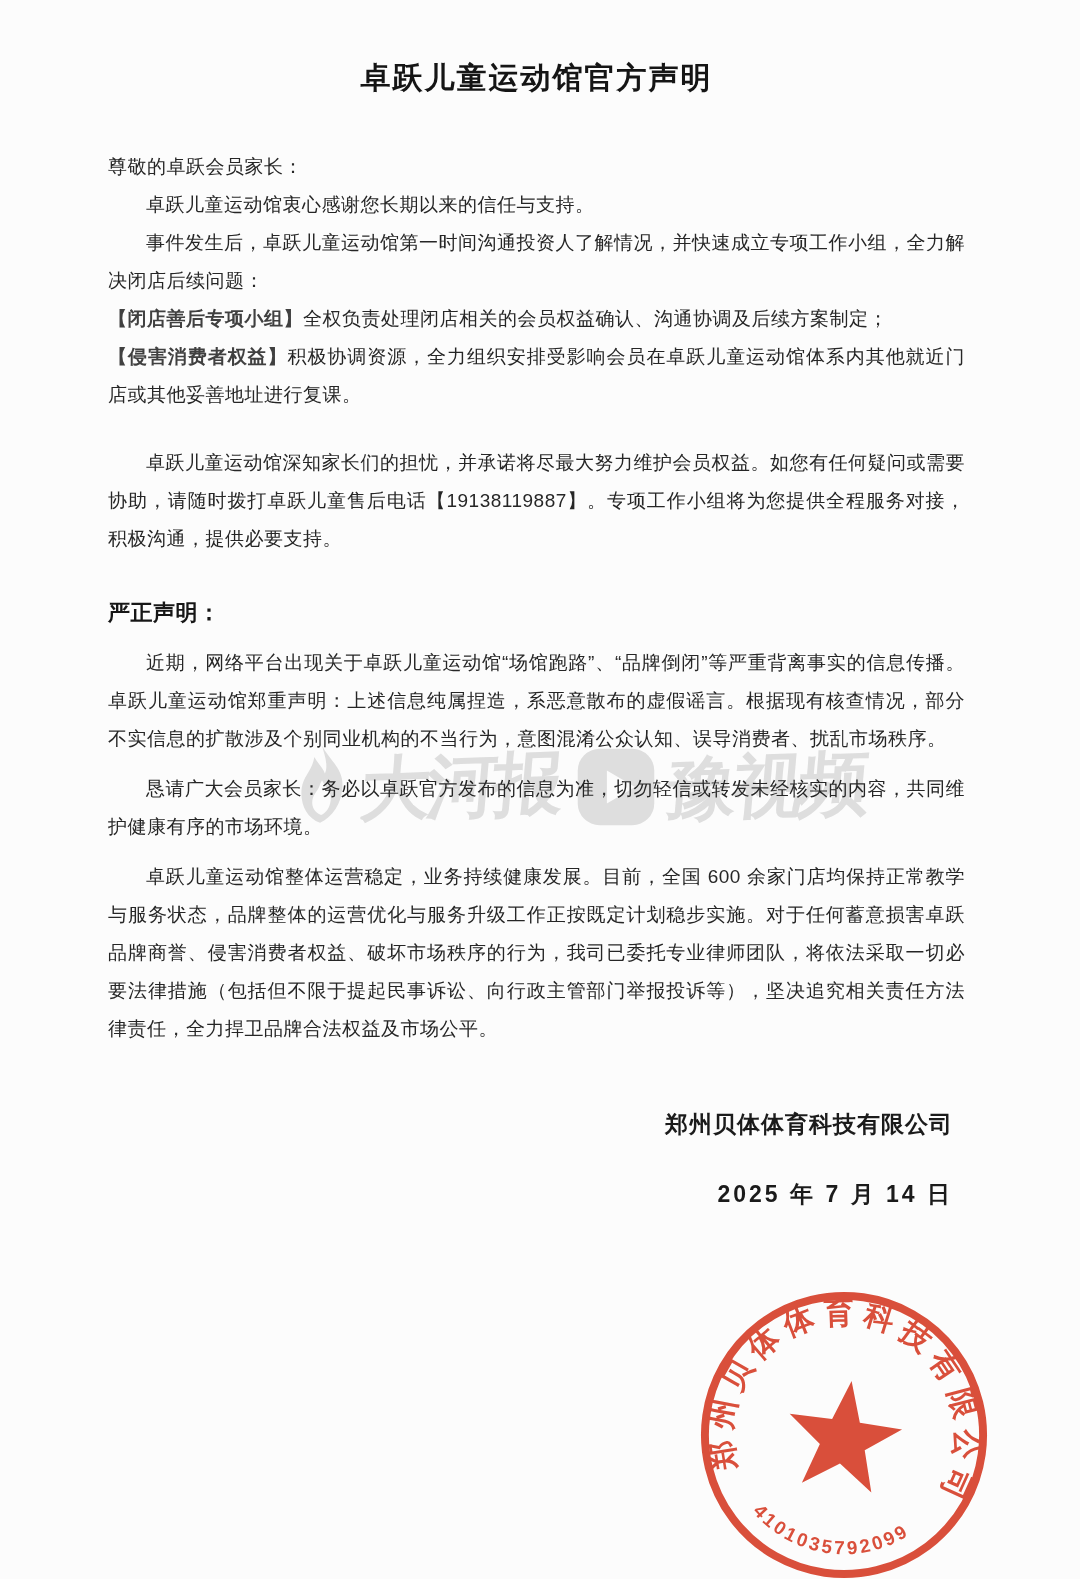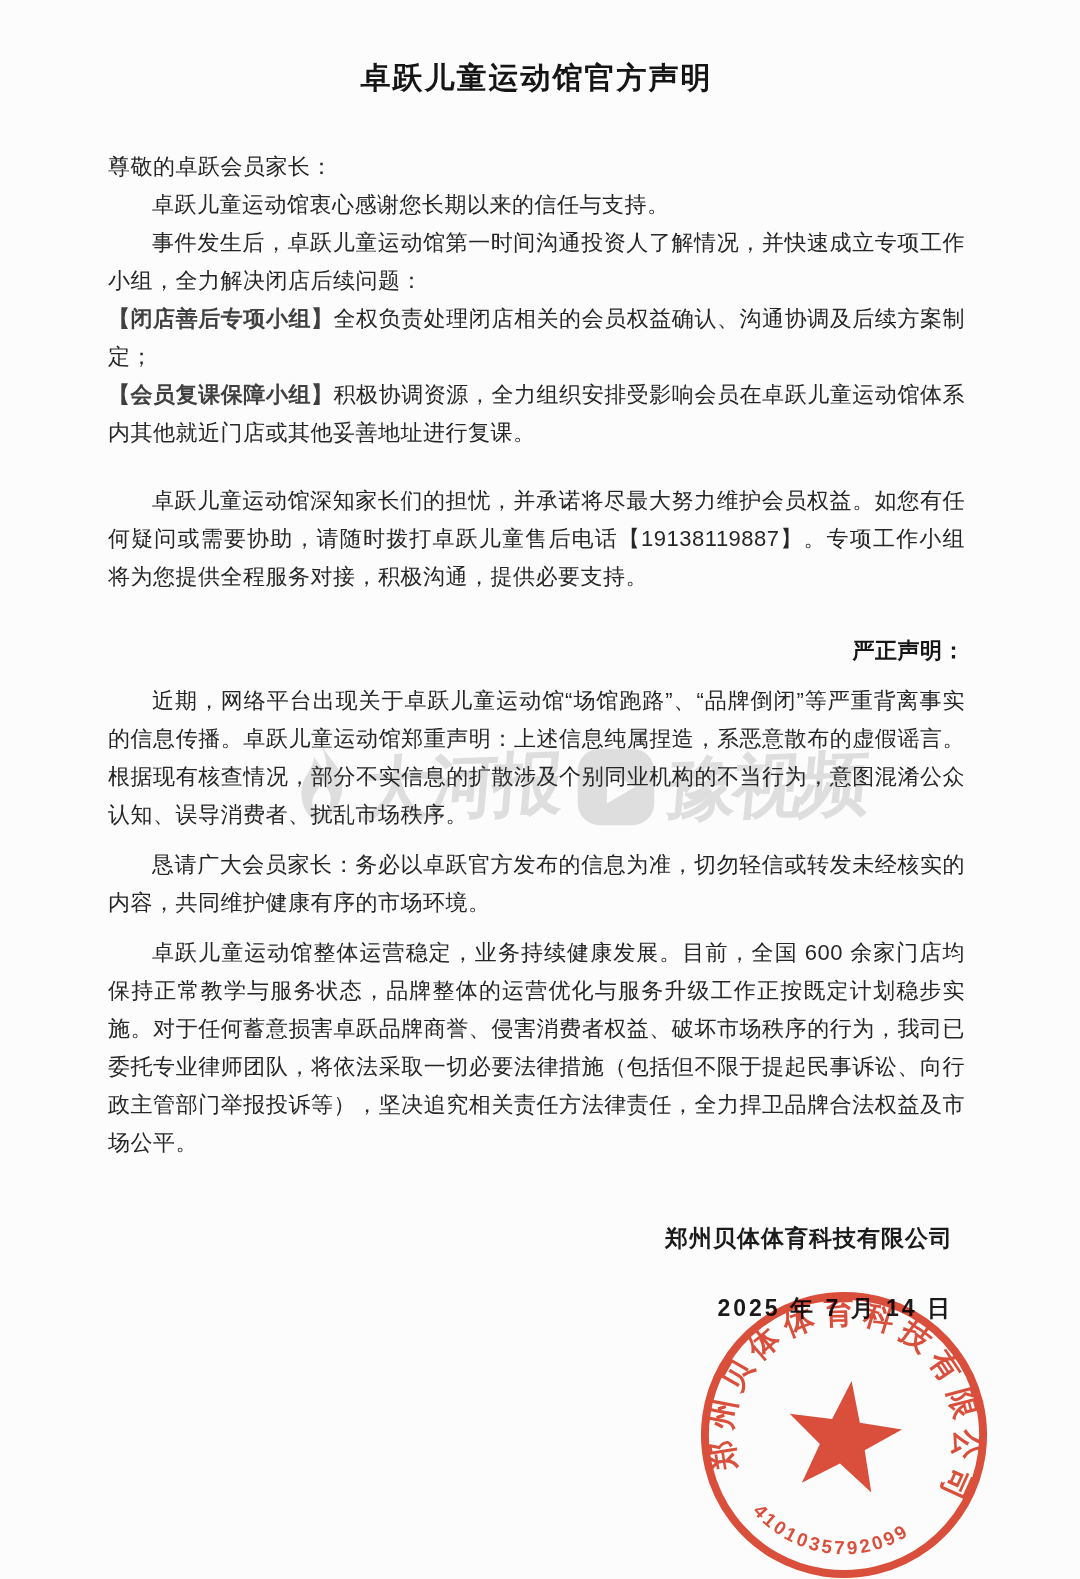--- a/index.html
+++ b/index.html
@@ -52,41 +52,40 @@
     font-size: 30px;
     line-height: 40px;
     font-weight: 700;
     color: #151515;
     letter-spacing: 2px;
   }
 
   .body-text { margin-top: 50px; }
 
   p.para {
-    font-size: 22px;
+    font-size: 19px;
     line-height: 38px;
     font-weight: 500;
     color: #262626;
     text-align: justify;
     letter-spacing: 0.5px;
   }
   p.para.indent { text-indent: 2em; }
   p.para .b { font-weight: 700; color: #404040; }
 
   .gap-md { margin-top: 30px; }
   .gap-lg { margin-top: 36px; }
   .gap-sm { margin-top: 12px; }
 
   .statement-heading {
     font-size: 22px;
     line-height: 38px;
     font-weight: 700;
     color: #161616;
     letter-spacing: 0.5px;
-    text-align: right;
   }
 
   
   .signature {
     margin-top: 60px;
     text-align: right;
     padding-right: 12px;
     position: relative;
     z-index: 1;
   }
@@ -142,21 +141,21 @@
   <div class="content">
 
     <h1 class="doc-title">卓跃儿童运动馆官方声明</h1>
 
     <div class="body-text">
       <p class="para">尊敬的卓跃会员家长：</p>
       <p class="para indent">卓跃儿童运动馆衷心感谢您长期以来的信任与支持。</p>
       <p class="para indent">事件发生后，卓跃儿童运动馆第一时间沟通投资人了解情况，并快速成立专项工作小组，全力解决闭店后续问题：</p>
 
       <p class="para"><span class="b">【闭店善后专项小组】</span><span>全权负责处理闭店相关的会员权益确认、沟通协调及后续方案制定；</span></p>
-      <p class="para"><span class="b">【会员复课保障小组】</span><span>积极协调资源，全力组织安排受影响会员在卓跃儿童运动馆体系内其他就近门店或其他妥善地址进行复课。</span></p>
+      <p class="para"><span class="b">【侵害消费者权益】</span><span>积极协调资源，全力组织安排受影响会员在卓跃儿童运动馆体系内其他就近门店或其他妥善地址进行复课。</span></p>
 
       <p class="para indent gap-md">卓跃儿童运动馆深知家长们的担忧，并承诺将尽最大努力维护会员权益。如您有任何疑问或需要协助，请随时拨打卓跃儿童售后电话【19138119887】。专项工作小组将为您提供全程服务对接，积极沟通，提供必要支持。</p>
 
       <p class="statement-heading gap-lg">严正声明：</p>
 
       <p class="para indent gap-sm">近期，网络平台出现关于卓跃儿童运动馆“场馆跑路”、“品牌倒闭”等严重背离事实的信息传播。卓跃儿童运动馆郑重声明：上述信息纯属捏造，系恶意散布的虚假谣言。根据现有核查情况，部分不实信息的扩散涉及个别同业机构的不当行为，意图混淆公众认知、误导消费者、扰乱市场秩序。</p>
       <p class="para indent gap-sm">恳请广大会员家长：务必以卓跃官方发布的信息为准，切勿轻信或转发未经核实的内容，共同维护健康有序的市场环境。</p>
       <p class="para indent gap-sm">卓跃儿童运动馆整体运营稳定，业务持续健康发展。目前，全国 600 余家门店均保持正常教学与服务状态，品牌整体的运营优化与服务升级工作正按既定计划稳步实施。对于任何蓄意损害卓跃品牌商誉、侵害消费者权益、破坏市场秩序的行为，我司已委托专业律师团队，将依法采取一切必要法律措施（包括但不限于提起民事诉讼、向行政主管部门举报投诉等），坚决追究相关责任方法律责任，全力捍卫品牌合法权益及市场公平。</p>
     </div>
 

